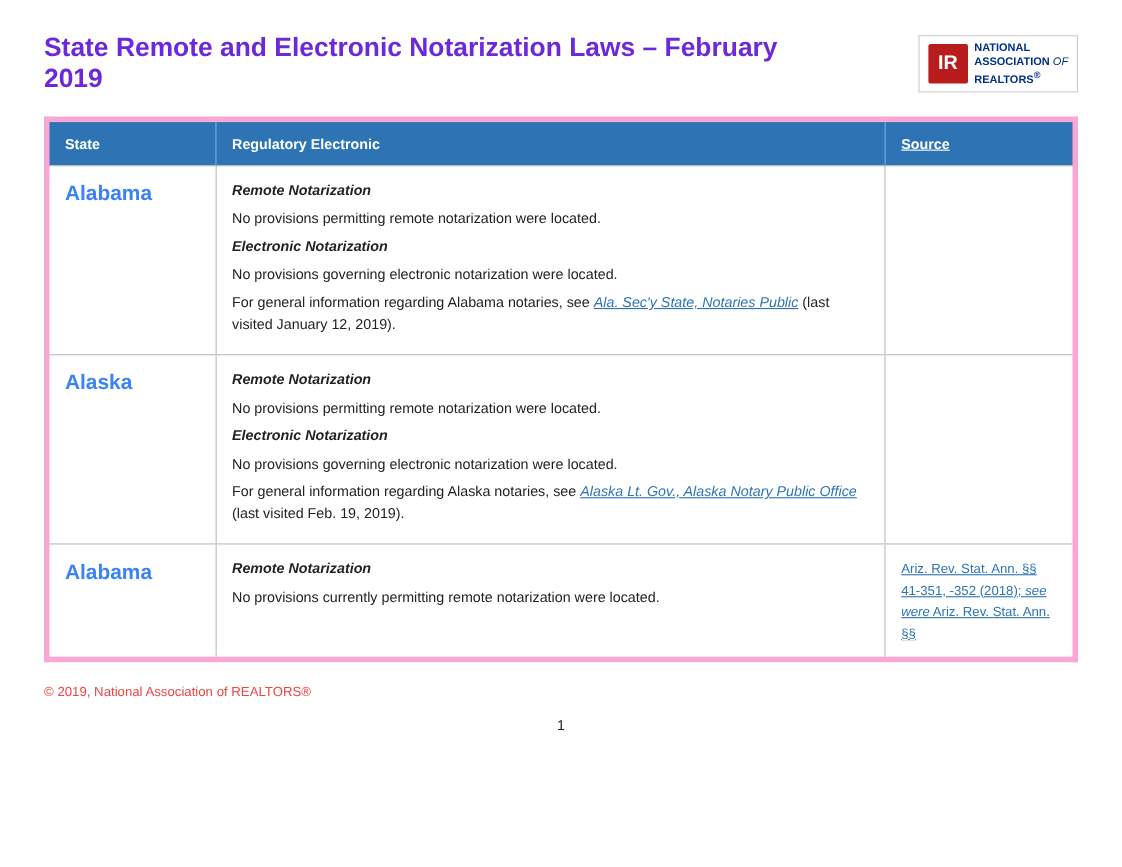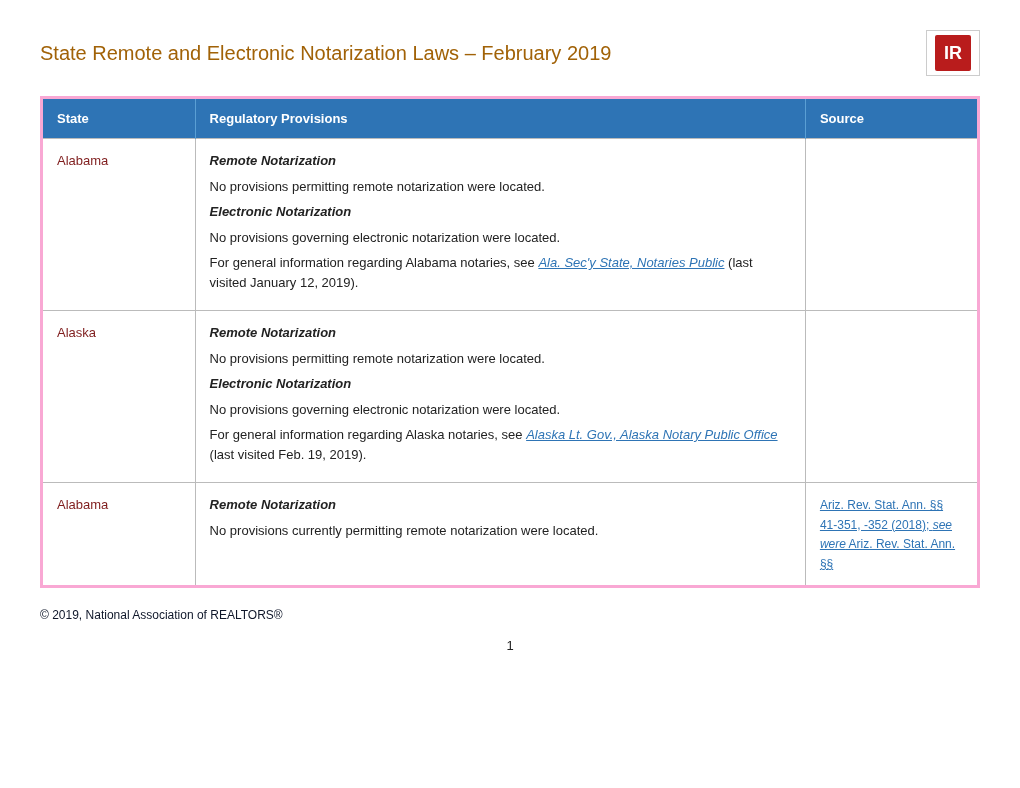--- a/index.html
+++ b/index.html
@@ -19,23 +19,23 @@
     }
 
     .header-row {
       display: flex;
       justify-content: space-between;
       align-items: center;
       margin-bottom: 20px;
     }
 
     .page-title {
-      font-size: 20px;
-      font-weight: normal;
-      color: #a16207;
+      font-size: 24px;
+      font-weight: bold;
+      color: #6d28d9;
       max-width: 680px;
     }
 
     .logo-area {
       display: flex;
       align-items: center;
       gap: 6px;
       border: 1.5px solid #ccc;
       padding: 4px 8px;
       flex-shrink: 0;
@@ -63,21 +63,21 @@
     }
 
     .logo-text span {
       font-style: italic;
       font-weight: normal;
     }
 
     .main-table {
       width: 100%;
       border-collapse: collapse;
-      border: 3px solid #f9a8d4;
+      border: 5px solid #f9a8d4;
     }
 
     .table-header {
       background-color: #2e74b5;
       color: #fff;
     }
 
     .table-header th {
       padding: 12px 14px;
       text-align: left;
@@ -93,42 +93,43 @@
     .col-state {
       width: 155px;
     }
 
     .col-provisions {
       width: 620px;
     }
 
     .col-source {
       width: 175px;
+      text-decoration: underline;
     }
 
     tbody tr {
       border-top: 1px solid #bbb;
     }
 
     tbody td {
       padding: 12px 14px;
       vertical-align: top;
       border-right: 1px solid #bbb;
       font-size: 13px;
       line-height: 1.5;
     }
 
     tbody td:last-child {
       border-right: none;
     }
 
     .state-name {
-      color: #7f1d1d;
-      font-weight: normal;
-      font-size: 13px;
+      color: #3b82f6;
+      font-weight: bold;
+      font-size: 19px;
     }
 
     .provision-italic {
       font-style: italic;
       display: block;
       margin-bottom: 6px;
       margin-top: 6px;
       font-weight: bold;
     }
 
@@ -147,45 +148,48 @@
 
     .source-link {
       color: #2e74b5;
       text-decoration: underline;
       font-size: 12px;
     }
 
     .footer {
       margin-top: 20px;
       font-size: 12px;
-      color: #0f172a;
+      color: #ef4444;
     }
 
     .page-number {
       text-align: center;
       margin-top: 16px;
       font-size: 13px;
       color: #222;
     }
   </style>
 </head>
 <body>
 
 <div class="header-row">
   <h1 class="page-title">State Remote and Electronic Notarization Laws – February 2019</h1>
   <div class="logo-area">
     <div class="logo-icon">IR</div>
+    <div class="logo-text">
+      NATIONAL<br>ASSOCIATION <span>of</span><br>REALTORS<sup>®</sup>
+    </div>
   </div>
 </div>
 
 <table class="main-table">
   <thead class="table-header">
     <tr>
       <th class="col-state">State</th>
-      <th class="col-provisions">Regulatory Provisions</th>
+      <th class="col-provisions">Regulatory Electronic</th>
       <th class="col-source">Source</th>
     </tr>
   </thead>
   <tbody>
 
     <tr>
       <td>
         <span class="state-name">Alabama</span>
       </td>
       <td>

